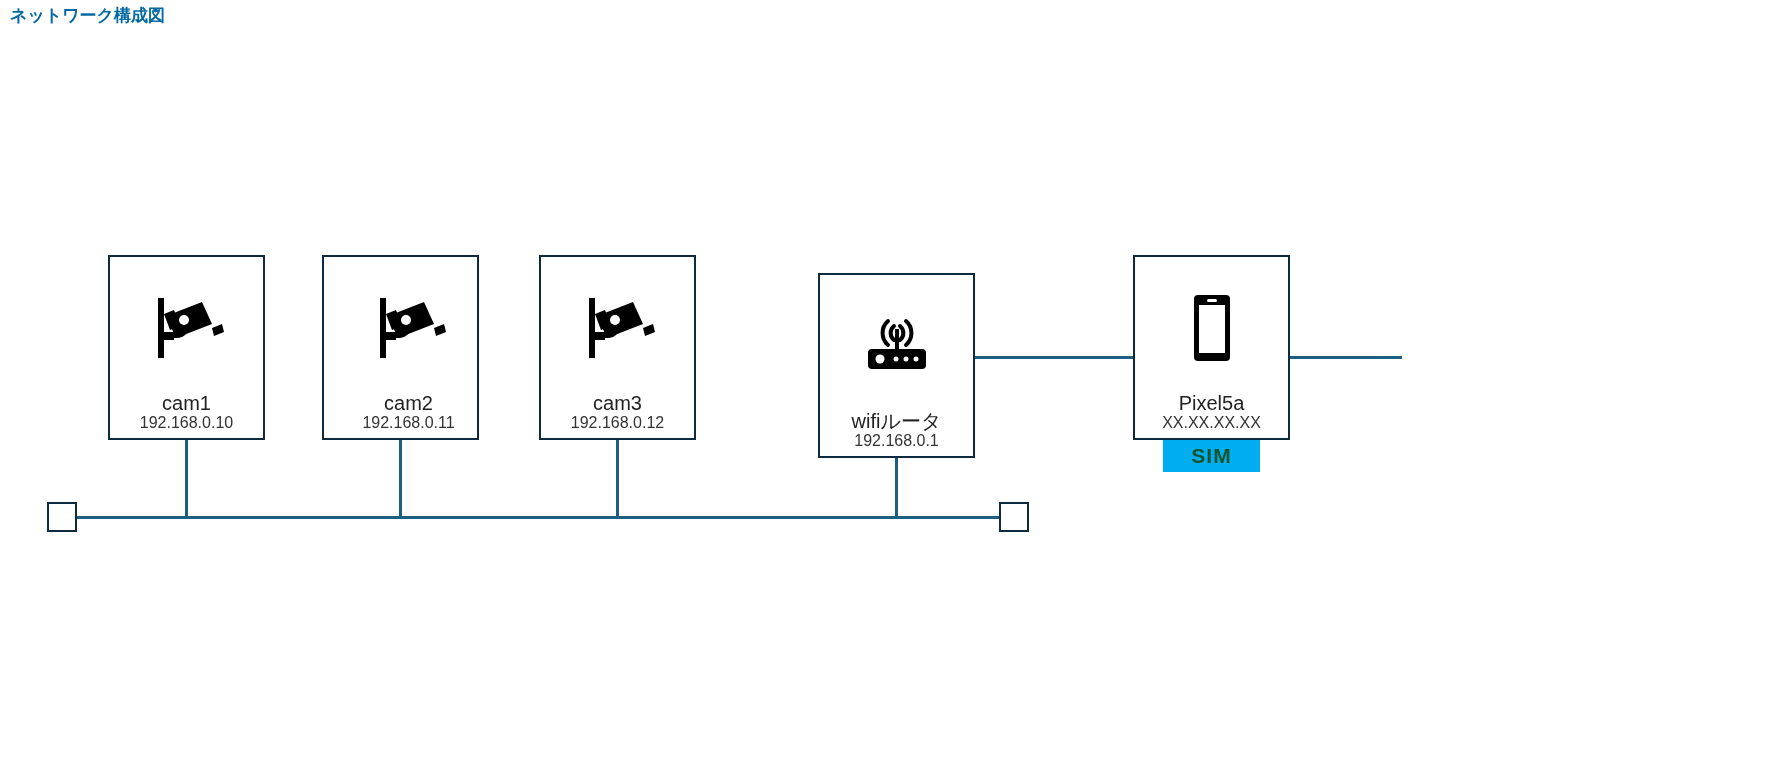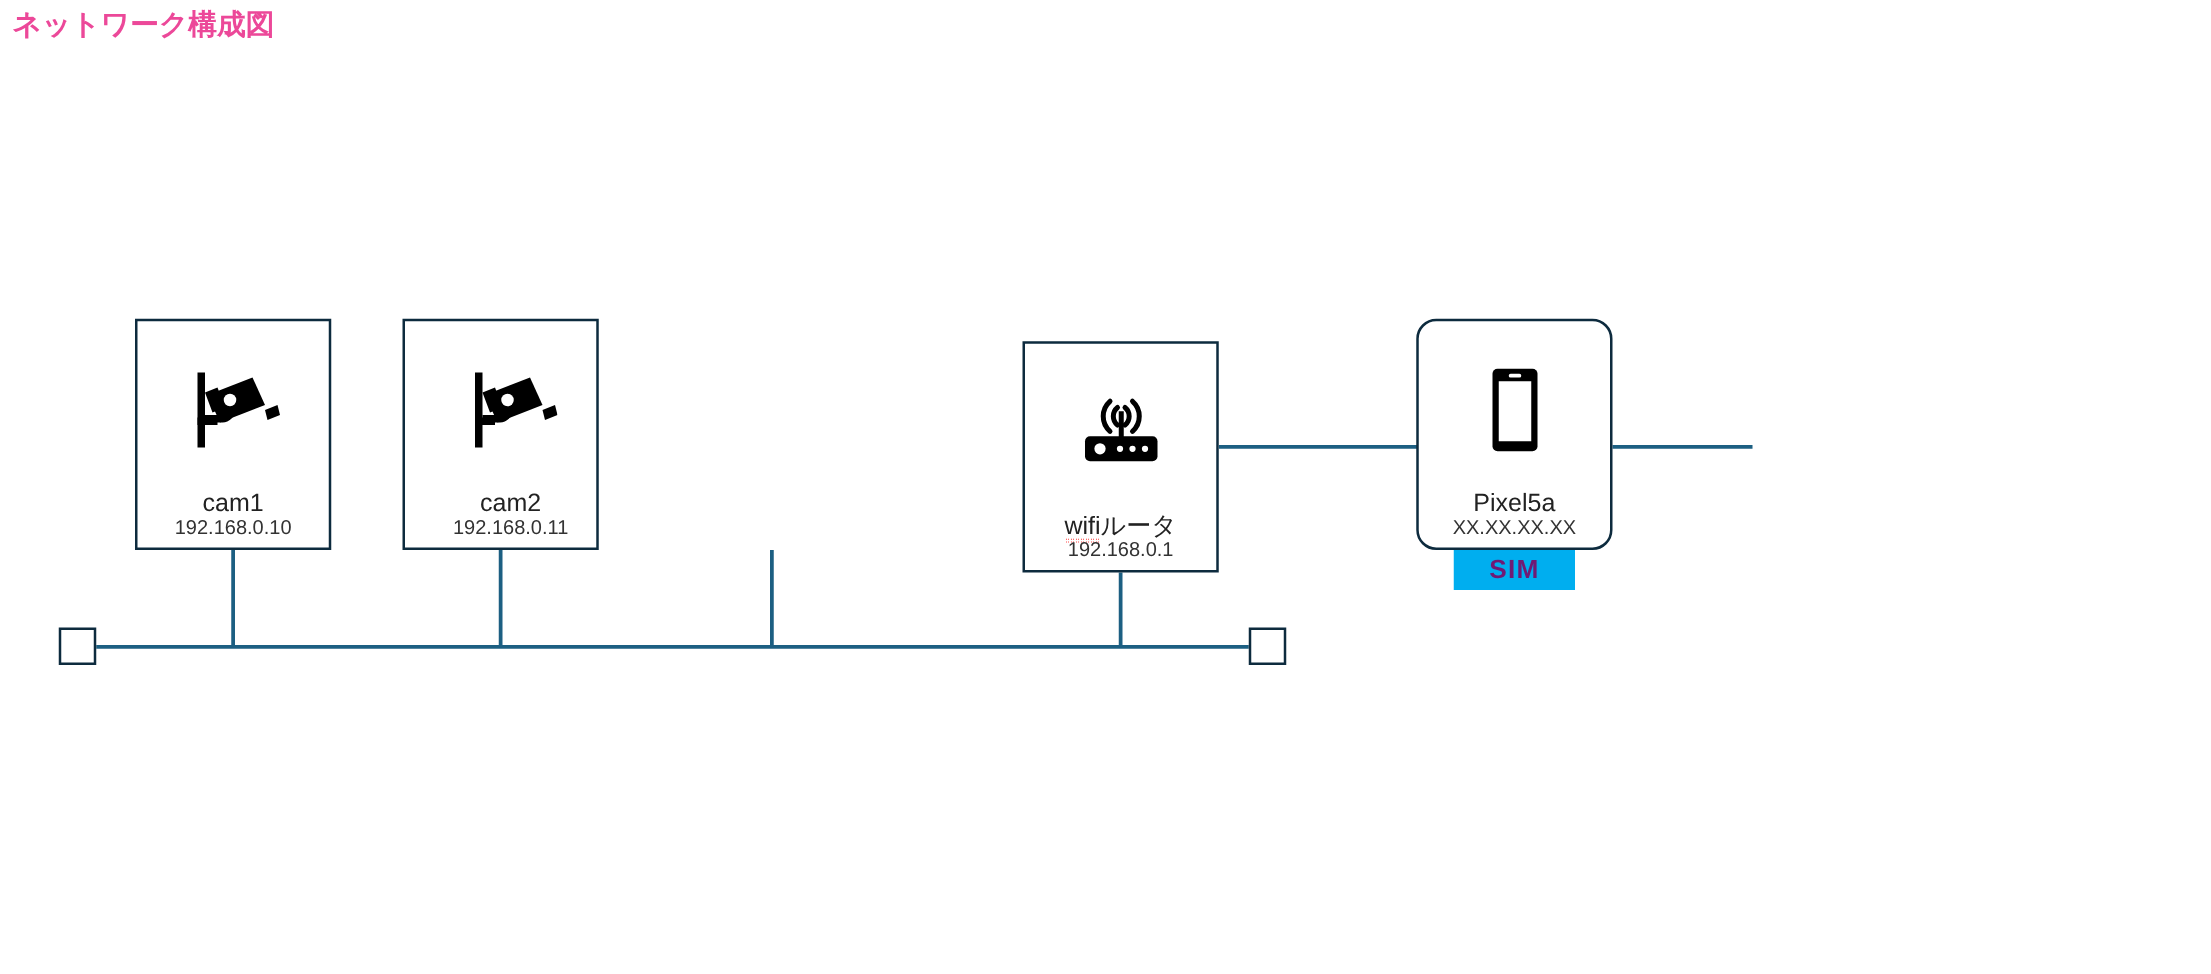--- a/index.html
+++ b/index.html
@@ -11,23 +11,23 @@
     width: 1769px;
     height: 779px;
     position: relative;
     font-family: "Liberation Sans", "DejaVu Sans", sans-serif;
     overflow: hidden;
   }
   #diagram-title {
     position: absolute;
     left: 10px;
     top: 4px;
-    font-size: 23px;
+    font-size: 17px;
     font-weight: bold;
-    color: #ec4899;
+    color: #0369a1;
     letter-spacing: 0px;
     white-space: nowrap;
   }
   .canvas {
     position: absolute;
     left: 0; top: 0;
     width: 1769px;
     height: 779px;
   }
   
@@ -72,32 +72,32 @@
     background-size: 4px 3px;
     background-repeat: repeat-x;
     background-position: 0 100%;
     padding-bottom: 2px;
   }
   
   #node-cam1 { left: 108px; top: 255px; width: 157px; height: 185px; }
   #node-cam2 { left: 322px; top: 255px; width: 157px; height: 185px; padding-left: 16px; }
   #node-cam3 { left: 539px; top: 255px; width: 157px; height: 185px; }
   #node-router { left: 818px; top: 273px; width: 157px; height: 185px; }
-  #node-phone  { left: 1133px; top: 255px; width: 157px; height: 185px; border-radius: 16px; }
+  #node-phone  { left: 1133px; top: 255px; width: 157px; height: 185px; }
   #node-internet { left: 1400px; top: 255px; width: 157px; height: 185px; }
 
   
   #sim-badge {
     position: absolute;
     left: 1163px;
     top: 440px;
     width: 97px;
     height: 32px;
     background: #00AEEF;
-    color: #701a75;
+    color: #14532d;
     font-size: 21px;
     font-weight: bold;
     display: flex;
     align-items: center;
     justify-content: center;
     letter-spacing: 1px;
     z-index: 5;
   }
   
   .edge {
@@ -172,20 +172,35 @@
         <circle cx="34" cy="24" r="5" fill="#ffffff"></circle>
         <path d="M62 32 L72 28 L74 36 L64 40 Z" fill="#000000"></path>
         <path d="M14 42 h14 a10 10 0 0 0 10 -10 h-7 a4 4 0 0 1 -4 4 h-13 z" fill="#000000"></path>
         <rect x="8" y="38" width="16" height="6" fill="#000000"></rect>
       </svg>
     </div>
     <div class="label">cam2</div>
     <div class="sublabel">192.168.0.11</div>
   </div>
 
+  <div class="node" id="node-cam3">
+    <div class="icon-wrap">
+      <svg width="74" height="64" viewBox="0 0 74 64" aria-hidden="true">
+        <rect x="8" y="2" width="6" height="60" fill="#000000"></rect>
+        <path d="M16 20 L52 6 L62 28 L26 42 Z" fill="#000000"></path>
+        <path d="M14 18 L24 14 L30 30 L20 34 Z" fill="#000000"></path>
+        <circle cx="34" cy="24" r="5" fill="#ffffff"></circle>
+        <path d="M62 32 L72 28 L74 36 L64 40 Z" fill="#000000"></path>
+        <path d="M14 42 h14 a10 10 0 0 0 10 -10 h-7 a4 4 0 0 1 -4 4 h-13 z" fill="#000000"></path>
+        <rect x="8" y="38" width="16" height="6" fill="#000000"></rect>
+      </svg>
+    </div>
+    <div class="label">cam3</div>
+    <div class="sublabel">192.168.0.12</div>
+  </div>
 
   <div class="node" id="node-router">
     <div class="icon-wrap">
       <svg width="74" height="62" viewBox="0 0 74 62" aria-hidden="true">
         <g fill="none" stroke="#000000" stroke-width="4" stroke-linecap="round">
           <path d="M28 6 A16 16 0 0 0 28 30"></path>
           <path d="M34 11 A9 9 0 0 0 34 25"></path>
           <path d="M46 6 A16 16 0 0 1 46 30"></path>
           <path d="M40 11 A9 9 0 0 1 40 25"></path>
         </g>

